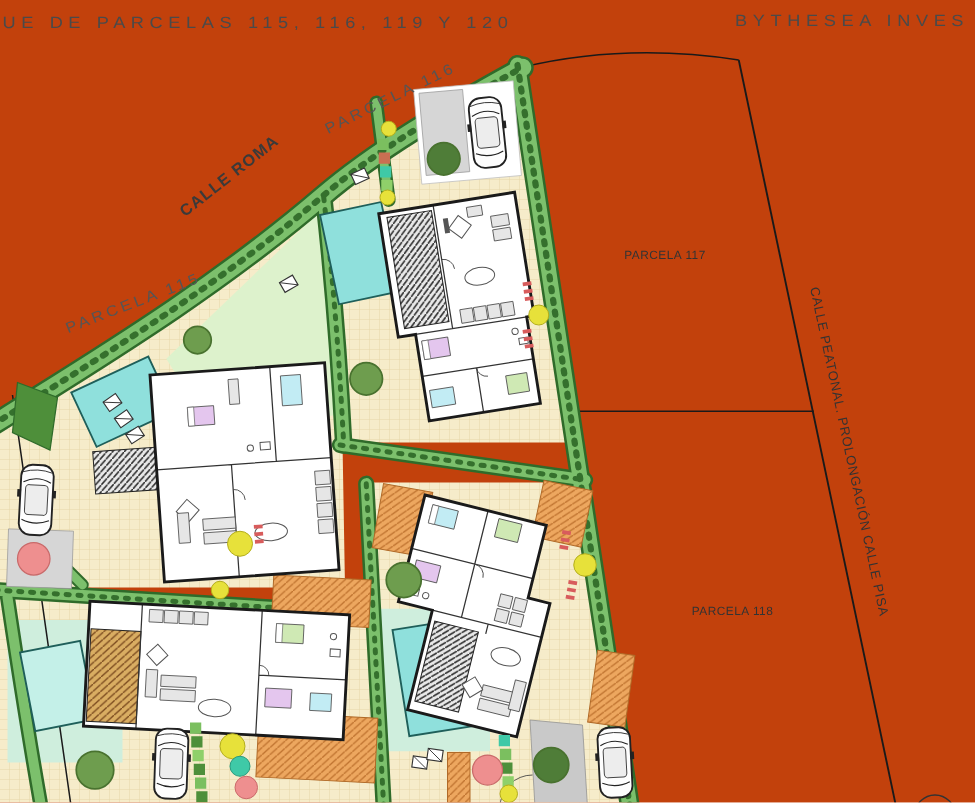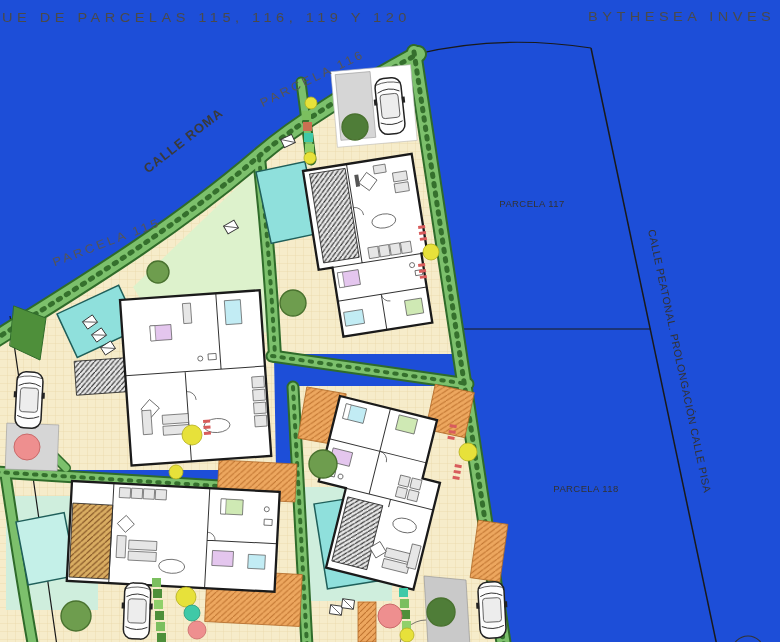--- a/index.html
+++ b/index.html
@@ -1,16 +1,16 @@
 <!DOCTYPE html>
 <html><head>
 <meta charset="utf-8">
 <style>
   html,body{margin:0;padding:0;background:#fff;}
-  #stage{position:relative;width:780px;height:642px;overflow:hidden;background:#1d4ed8;}
+  #stage{position:relative;width:780px;height:642px;overflow:hidden;background:#c2410c;}
   svg{display:block;}
   svg text{font-family:"Liberation Sans","DejaVu Sans",sans-serif;}
   .t-thin{font-size:13px;letter-spacing:4px;fill:#4a4a4a;}
   .t-parcel-thin{font-size:12px;letter-spacing:2.5px;fill:#555;}
   .t-street{font-size:13px;font-weight:bold;letter-spacing:1px;fill:#3a3a3a;}
   .t-small{font-size:9.5px;letter-spacing:.4px;fill:#333;}
   .t-ped{font-size:10.5px;letter-spacing:.6px;fill:#333;}
   .wall{fill:none;stroke:#1a1a1a;stroke-width:2.3;stroke-linejoin:miter;}
   .iwall{stroke:#333;stroke-width:1;fill:none;}
   .furn{fill:#e6e6e6;stroke:#555;stroke-width:.7;}

